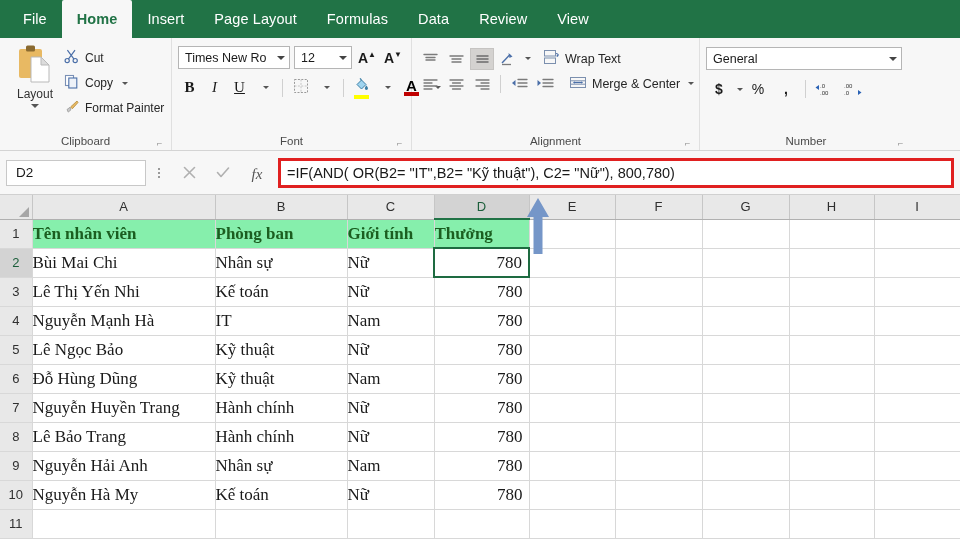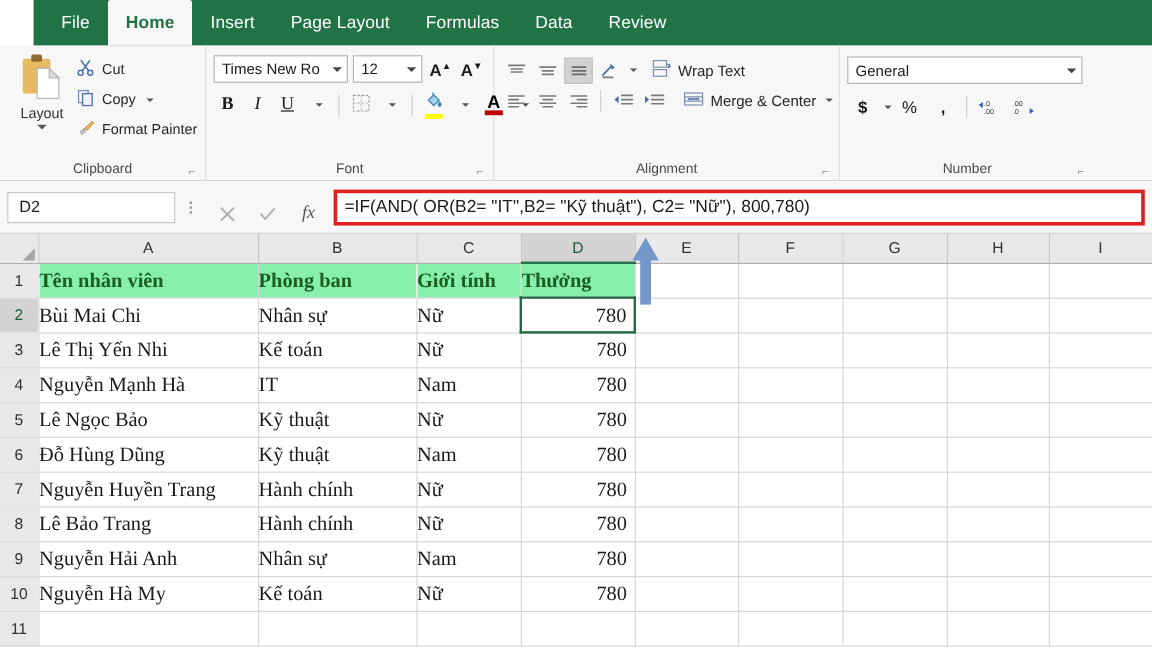--- a/index.html
+++ b/index.html
@@ -17,21 +17,20 @@
 
   
   .tabbar {
     position: relative;
     height: 38px;
     background: #217346;
     display: flex;
     align-items: stretch;
     padding-left: 8px;
     box-sizing: border-box;
-    margin-left: 28px;
   }
   .tab {
     display: flex; align-items: center;
     padding: 0 15px;
     color: #ffffff;
     font-size: 14.5px;
     letter-spacing: .1px;
     white-space: nowrap;
     cursor: default;
   }
@@ -204,21 +203,21 @@
   }
   .namebox .val { flex: 1; }
   .dots3 {
     width: 14px; display: flex; flex-direction: column; align-items: center;
     gap: 2px; margin: 0 6px;
   }
   .dots3 i { width: 2px; height: 2px; background: #9a9a9a; display: block; }
   .fbtns { display: flex; align-items: center; gap: 0px; }
   .fb-ico {
     width: 34px; height: 26px;
-    display: flex; align-items: center; justify-content: center;
+    display: flex; justify-content: center;
     color: #b0b0b0; font-size: 15px; margin-top: 12px;
   }
   .fb-ico.fx { color: #555; font-style: italic; font-family: "Liberation Serif", serif; font-size: 15px; }
   .formula-wrap {
     flex: 1;
     height: 30px;
     margin-left: 4px;
     border: 3px solid #e02020;
     background: #fff;
     display: flex; align-items: center;
@@ -344,20 +343,23 @@
         <span>Page Layout</span>
       </div>
     <div class="tab">
         <span>Formulas</span>
       </div>
     <div class="tab">
         <span>Data</span>
       </div>
     <div class="tab">
         <span>Review</span>
+      </div>
+    <div class="tab">
+        <span>View</span>
       </div>
   </div>
 
   <div class="ribbon">
 
     <div class="group g-clipboard">
       <div class="group-body">
         <div class="paste-col">
           <span class="paste-icon">
             <svg width="40" height="42" viewBox="0 0 40 42">

